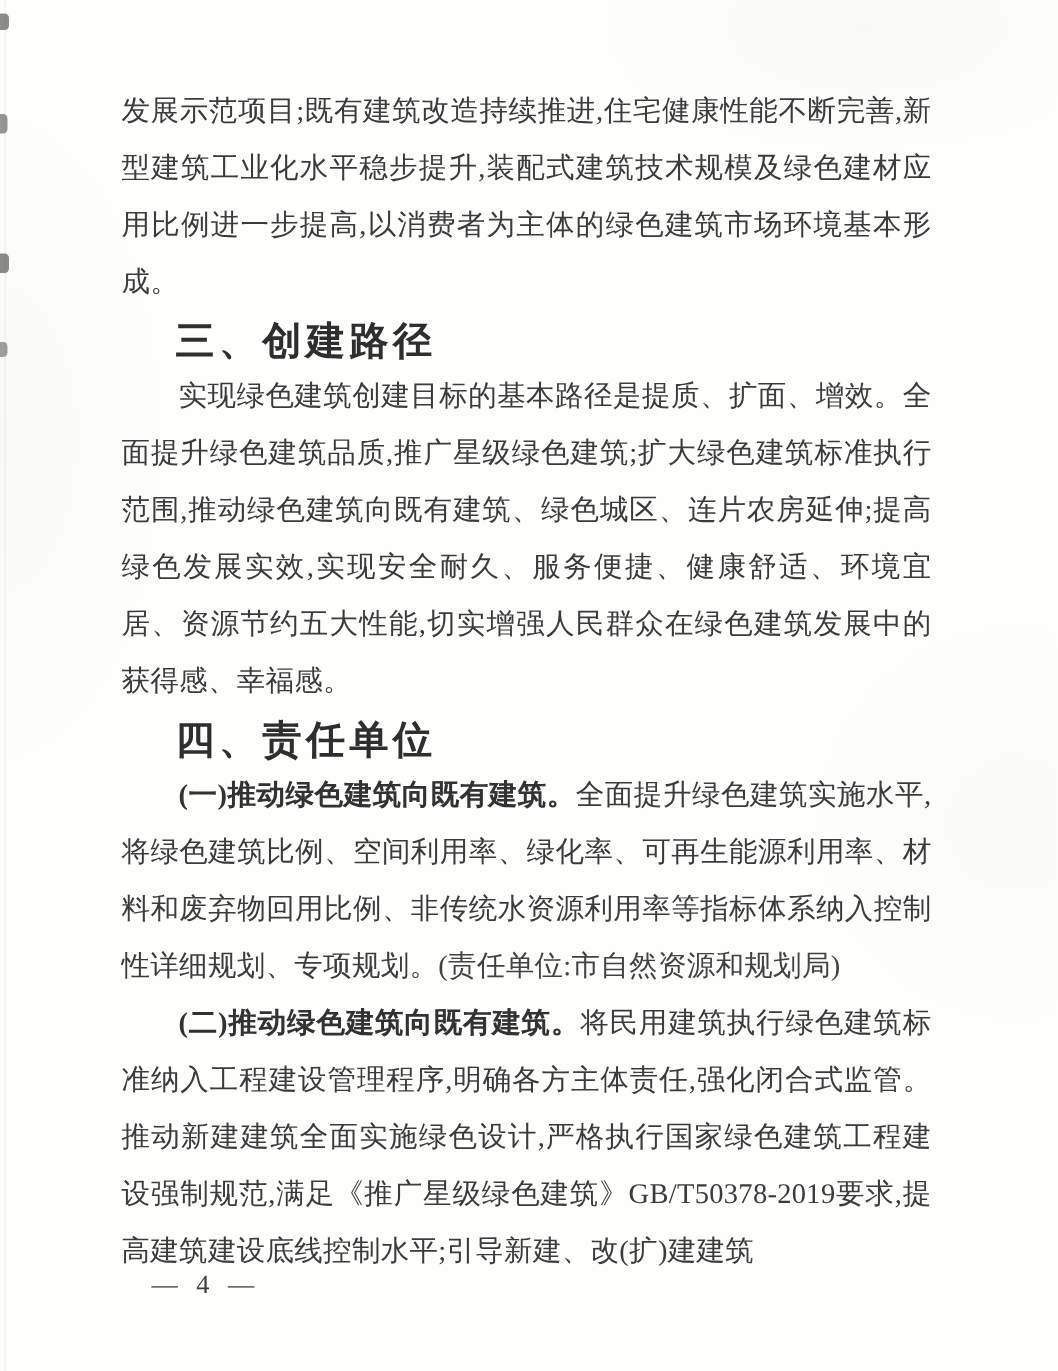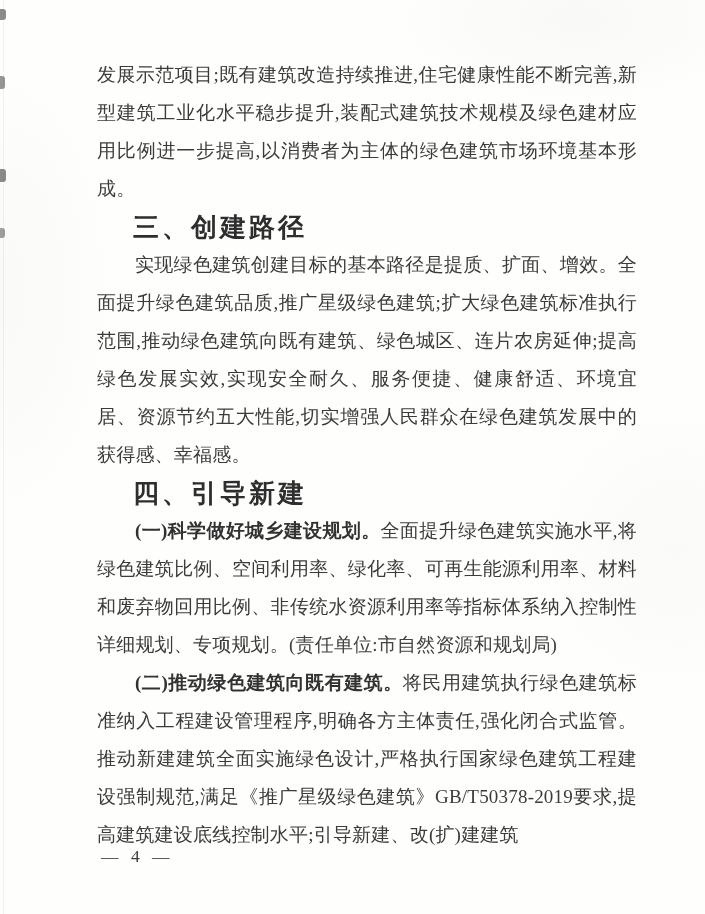--- a/index.html
+++ b/index.html
@@ -29,21 +29,21 @@
     background: #2e2e2e;
     border-radius: 0 3px 3px 0;
   }
   .artifact.a1 { top: 9px;   width: 6px; height: 11px; opacity: .55; }
   .artifact.a2 { top: 76px;  width: 5px; height: 13px; opacity: .50; }
   .artifact.a3 { top: 169px; width: 6px; height: 13px; opacity: .55; }
   .artifact.a4 { top: 228px; width: 5px; height: 10px; opacity: .45; }
 
   .content {
     position: absolute;
-    left: 97px; top: 56px;
+    left: 81px; top: 56px;
     width: 540px;
     font-size: 19px;
     line-height: 38px;
     letter-spacing: 0.2px;
     color: #3b3b3b;
     text-align: justify;
   }
   .para { margin: 0; text-indent: 38px; }
   .para.no-indent { text-indent: 0; }
   .sec-heading {
@@ -78,23 +78,23 @@
   <div class="artifact a4"></div>
 
   <div class="content">
 
     <p class="para no-indent">发展示范项目;既有建筑改造持续推进,住宅健康性能不断完善,新型建筑工业化水平稳步提升,装配式建筑技术规模及绿色建材应用比例进一步提高,以消费者为主体的绿色建筑市场环境基本形成。</p>
 
     <h3 class="sec-heading">三、创建路径</h3>
 
     <p class="para">实现绿色建筑创建目标的基本路径是提质、扩面、增效。全面提升绿色建筑品质,推广星级绿色建筑;扩大绿色建筑标准执行范围,推动绿色建筑向既有建筑、绿色城区、连片农房延伸;提高绿色发展实效,实现安全耐久、服务便捷、健康舒适、环境宜居、资源节约五大性能,切实增强人民群众在绿色建筑发展中的获得感、幸福感。</p>
 
-    <h3 class="sec-heading">四、引导新建</h3>
+    <h3 class="sec-heading">四、责任单位</h3>
 
-    <p class="para"><span class="lead">(一)科学做好城乡建设规划。</span><span>全面提升绿色建筑实施水平,将绿色建筑比例、空间利用率、绿化率、可再生能源利用率、材料和废弃物回用比例、非传统水资源利用率等指标体系纳入控制性详细规划、专项规划。</span><span class="resp">(责任单位:市自然资源和规划局)</span></p>
+    <p class="para"><span class="lead">(一)推动绿色建筑向既有建筑。</span><span>全面提升绿色建筑实施水平,将绿色建筑比例、空间利用率、绿化率、可再生能源利用率、材料和废弃物回用比例、非传统水资源利用率等指标体系纳入控制性详细规划、专项规划。</span><span class="resp">(责任单位:市自然资源和规划局)</span></p>
 
     <p class="para"><span class="lead">(二)推动绿色建筑向既有建筑。</span><span>将民用建筑执行绿色建筑标准纳入工程建设管理程序,明确各方主体责任,强化闭合式监管。推动新建建筑全面实施绿色设计,严格执行国家绿色建筑工程建设强制规范,满足《推广星级绿色建筑》GB/T50378-2019要求,提高建筑建设底线控制水平;引导新建、改(扩)建建筑</span></p>
 
   </div>
 
   <div class="page-number">— 4 —</div>
 
 </div>
 
 </body></html>

